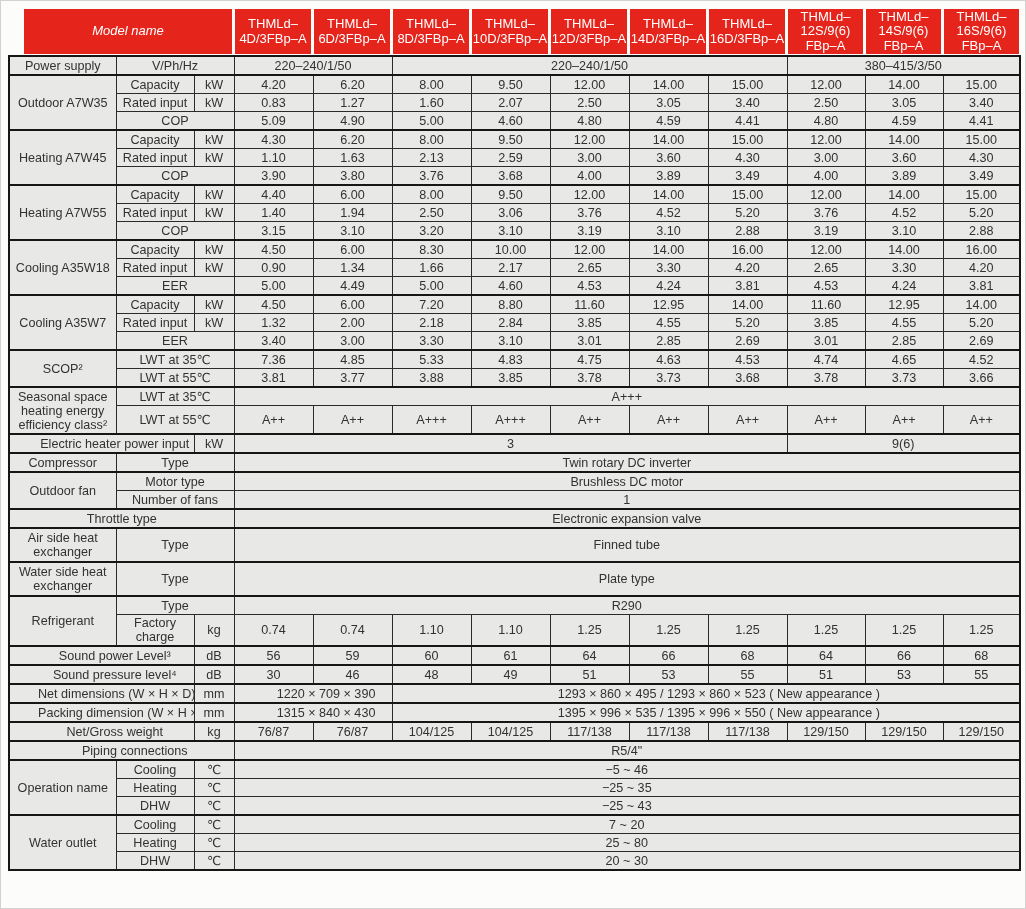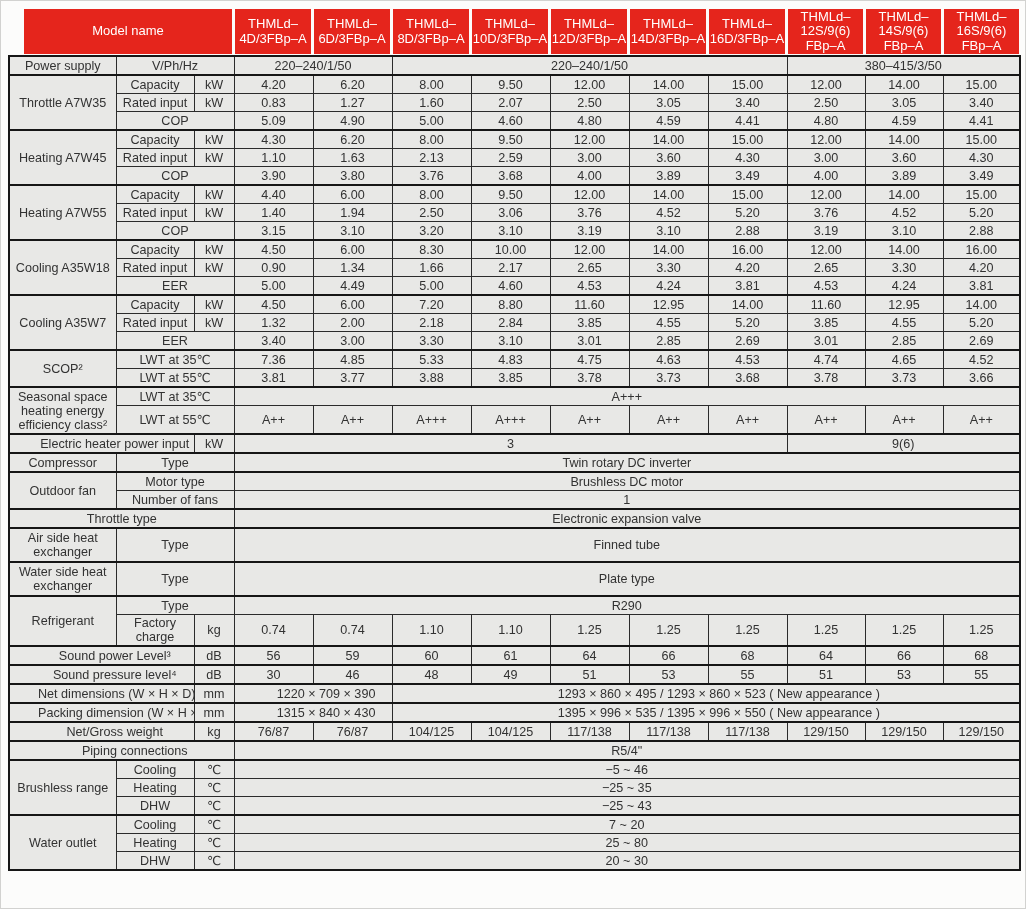--- a/index.html
+++ b/index.html
@@ -11,21 +11,21 @@
   }
   table{table-layout:fixed;border-collapse:collapse;width:1011px;}
   
   .hdr-table td{padding:0;height:47px;border:none;background:transparent;vertical-align:top;}
   .hdr-block{
     background:var(--red,#e5251c);color:var(--hdr-text,#ffffff);
     height:45px;margin:1px 1px 1px 2px;
     display:flex;align-items:center;justify-content:center;
     text-align:center;font-size:13px;line-height:14.5px;white-space:pre-line;
   }
-  .hdr-table td:first-child .hdr-block{margin-left:16px;}
+  .hdr-table td:first-child .hdr-block{margin-left:16px;font-style:italic;}
   .hdr-table td:last-child .hdr-block{margin-right:0;}
   
   .body-table{border:2px solid var(--outer,#161616);}
   .body-table td{
     border:1px solid var(--grid,#2b2b2b);
     background:var(--cell,#e8e8e6);
     color:var(--text,#323232);
     text-align:center;vertical-align:middle;
     font-size:12.6px;line-height:14px;
     padding:1px 2px;height:15px;overflow:hidden;
@@ -124,21 +124,21 @@
       </colgroup>
     <tbody id="body-rows">
         <tr class="">
           <td>Power supply</td>
           <td colspan="2">V/Ph/Hz</td>
           <td colspan="2">220–240/1/50</td>
           <td colspan="5">220–240/1/50</td>
           <td colspan="3">380–415/3/50</td>
         </tr>
         <tr class="g ">
-          <td rowspan="3">Throttle A7W35</td>
+          <td rowspan="3">Outdoor A7W35</td>
           <td>Capacity</td>
           <td>kW</td>
           <td>4.20</td>
           <td>6.20</td>
           <td>8.00</td>
           <td>9.50</td>
           <td>12.00</td>
           <td>14.00</td>
           <td>15.00</td>
           <td>12.00</td>
@@ -490,21 +490,21 @@
           <td>117/138</td>
           <td>129/150</td>
           <td>129/150</td>
           <td>129/150</td>
         </tr>
         <tr class="g ">
           <td colspan="3" class="nw">Piping connections</td>
           <td colspan="10">R5/4"</td>
         </tr>
         <tr class="g ">
-          <td rowspan="3">Brushless range</td>
+          <td rowspan="3">Operation name</td>
           <td>Cooling</td>
           <td>℃</td>
           <td colspan="10">−5 ~ 46</td>
         </tr>
         <tr class="">
           <td>Heating</td>
           <td>℃</td>
           <td colspan="10">−25 ~ 35</td>
         </tr>
         <tr class="">

